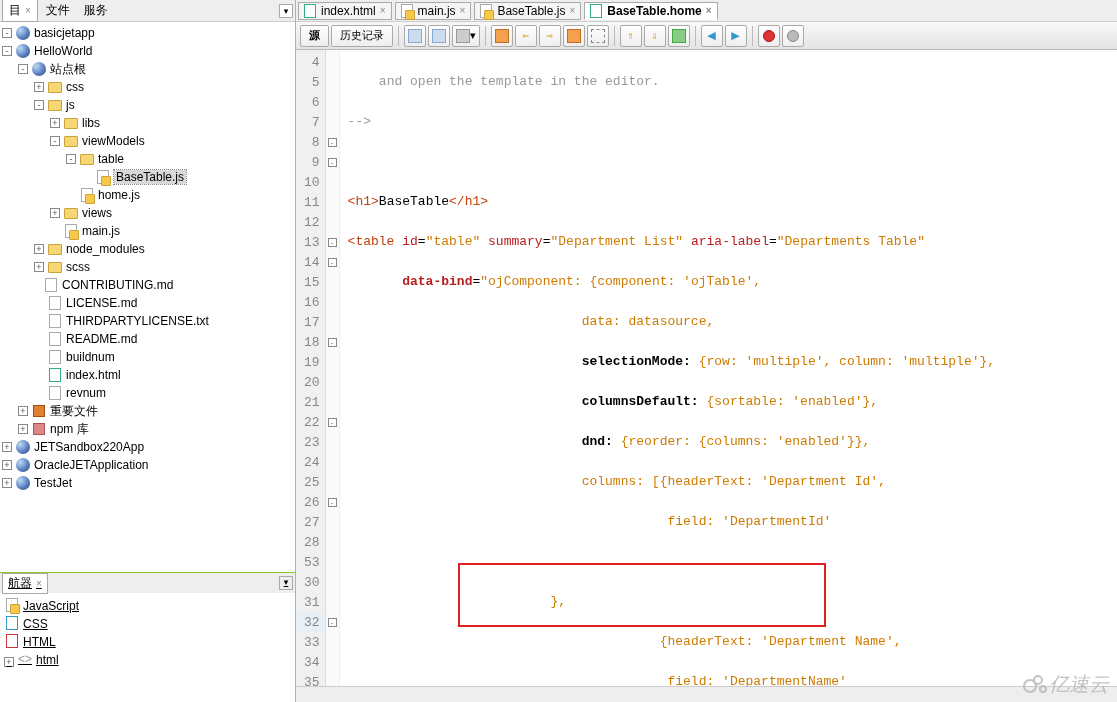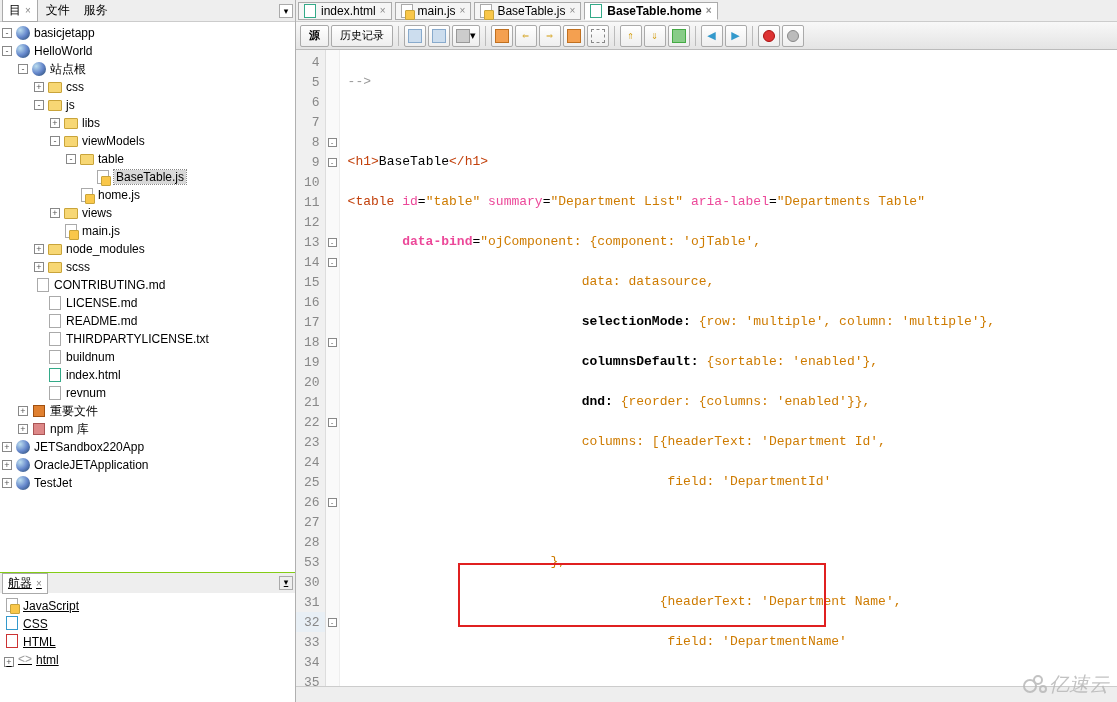--- a/index.html
+++ b/index.html
@@ -63,21 +63,21 @@
 .editor { flex: 1; display: flex; overflow: hidden; background: #fff; }
 .gutter { background: #f0f0f0; border-right: 1px solid #ddd; padding-top: 2px; }
 .gutter .ln { height: 20px; display: flex; justify-content: flex-end; align-items: center; padding: 0 5px 0 8px; color: #888; font-family: "Courier New", monospace; font-size: 13px; }
 .gutter .ln.cursor { background: #e8eff5; }
 .fold-col { width: 14px; background: #fafafa; border-right: 1px solid #eee; padding-top: 2px; }
 .fold-col .fc { height: 20px; display: flex; justify-content: center; align-items: center; }
 .fold-col .box { width: 9px; height: 9px; border: 1px solid #888; font-size: 8px; line-height: 7px; text-align: center; background: #fff; color: #666; }
 .code { flex: 1; padding: 2px 4px 2px 8px; font-family: "Courier New", monospace; font-size: 13px; line-height: 20px; white-space: pre; overflow: auto; position: relative; }
 .code .line { height: 20px; }
 .t-tag { color: #c2410c; }
-.t-attr { color: #ec4899; }
+.t-attr { color: #b91c1c; }
 .t-str { color: #ce7b00; }
 .t-comment { color: #999; }
 .t-bold { font-weight: bold; }
 
 .redbox { position: absolute; border: 2px solid #e02020; pointer-events: none; }
 
 
 .hscroll { height: 16px; background: #eee; border-top: 1px solid #ccc; }
 
 .watermark { position: absolute; right: 8px; bottom: 4px; color: #b8b8b8; font-size: 20px; font-style: italic; font-family: "Microsoft YaHei"; opacity: .85; display: flex; align-items: center; pointer-events: none; }
@@ -194,47 +194,47 @@
         </span>
         <span class="label">node_modules</span>
       </div>
     <div class="node" style="padding-left:34px">
         <span class="toggle">+</span>
         <span class="icon">
           <span class="folder-y"></span>
         </span>
         <span class="label">scss</span>
       </div>
-    <div class="node" style="padding-left:22px">
+    <div class="node" style="padding-left:30px">
         <span class="toggle empty"></span>
         <span class="icon">
           <span class="file-ic"></span>
         </span>
         <span class="label">CONTRIBUTING.md</span>
       </div>
     <div class="node" style="padding-left:34px">
         <span class="toggle empty"></span>
         <span class="icon">
           <span class="file-ic"></span>
         </span>
         <span class="label">LICENSE.md</span>
       </div>
     <div class="node" style="padding-left:34px">
         <span class="toggle empty"></span>
         <span class="icon">
           <span class="file-ic"></span>
         </span>
+        <span class="label">THIRDPARTYLICENSE.txt</span>
+      </div>
+    <div class="node" style="padding-left:34px">
+        <span class="toggle empty"></span>
+        <span class="icon">
+          <span class="file-ic"></span>
+        </span>
         <span class="label">README.md</span>
-      </div>
-    <div class="node" style="padding-left:34px">
-        <span class="toggle empty"></span>
-        <span class="icon">
-          <span class="file-ic"></span>
-        </span>
-        <span class="label">THIRDPARTYLICENSE.txt</span>
       </div>
     <div class="node" style="padding-left:34px">
         <span class="toggle empty"></span>
         <span class="icon">
           <span class="file-ic"></span>
         </span>
         <span class="label">buildnum</span>
       </div>
     <div class="node" style="padding-left:34px">
         <span class="toggle empty"></span>
@@ -490,20 +490,21 @@
       <div class="fc"></div>
         <div class="fc"></div>
       <div class="fc">
           <span class="box">-</span>
         </div>
       <div class="fc"></div>
         <div class="fc"></div>
         <div class="fc"></div>
     </div>
     <div class="code">
+<div class="line"><span class="t-comment">    </span><span class="t-comment">and open the template in the editor.</span></div>
 <div class="line"><span class="t-comment">--&gt;</span></div>
 <div class="line"></div>
 <div class="line"><span class="t-tag">&lt;h1&gt;</span><span>BaseTable</span><span class="t-tag">&lt;/h1&gt;</span></div>
 <div class="line"><span class="t-tag">&lt;table </span><span class="t-attr">id</span>=<span class="t-str">"table"</span> <span class="t-attr">summary</span>=<span class="t-str">"Department List"</span> <span class="t-attr">aria-label</span>=<span class="t-str">"Departments Table"</span></div>
 <div class="line">       <span class="t-attr t-bold">data-bind</span>=<span class="t-str">"ojComponent: {component: 'ojTable',</span></div>
 <div class="line">                              <span class="t-str">data: datasource,</span></div>
 <div class="line">                              <span class="t-bold">selectionMode:</span><span class="t-str"> {row: 'multiple', column: 'multiple'},</span></div>
 <div class="line">                              <span class="t-bold">columnsDefault:</span><span class="t-str"> {sortable: 'enabled'},</span></div>
 <div class="line">                             <span class="t-bold"> dnd:</span><span class="t-str"> {reorder: {columns: 'enabled'}},</span></div>
 <div class="line">                              <span class="t-str">columns: [{headerText: 'Department Id',</span></div>

